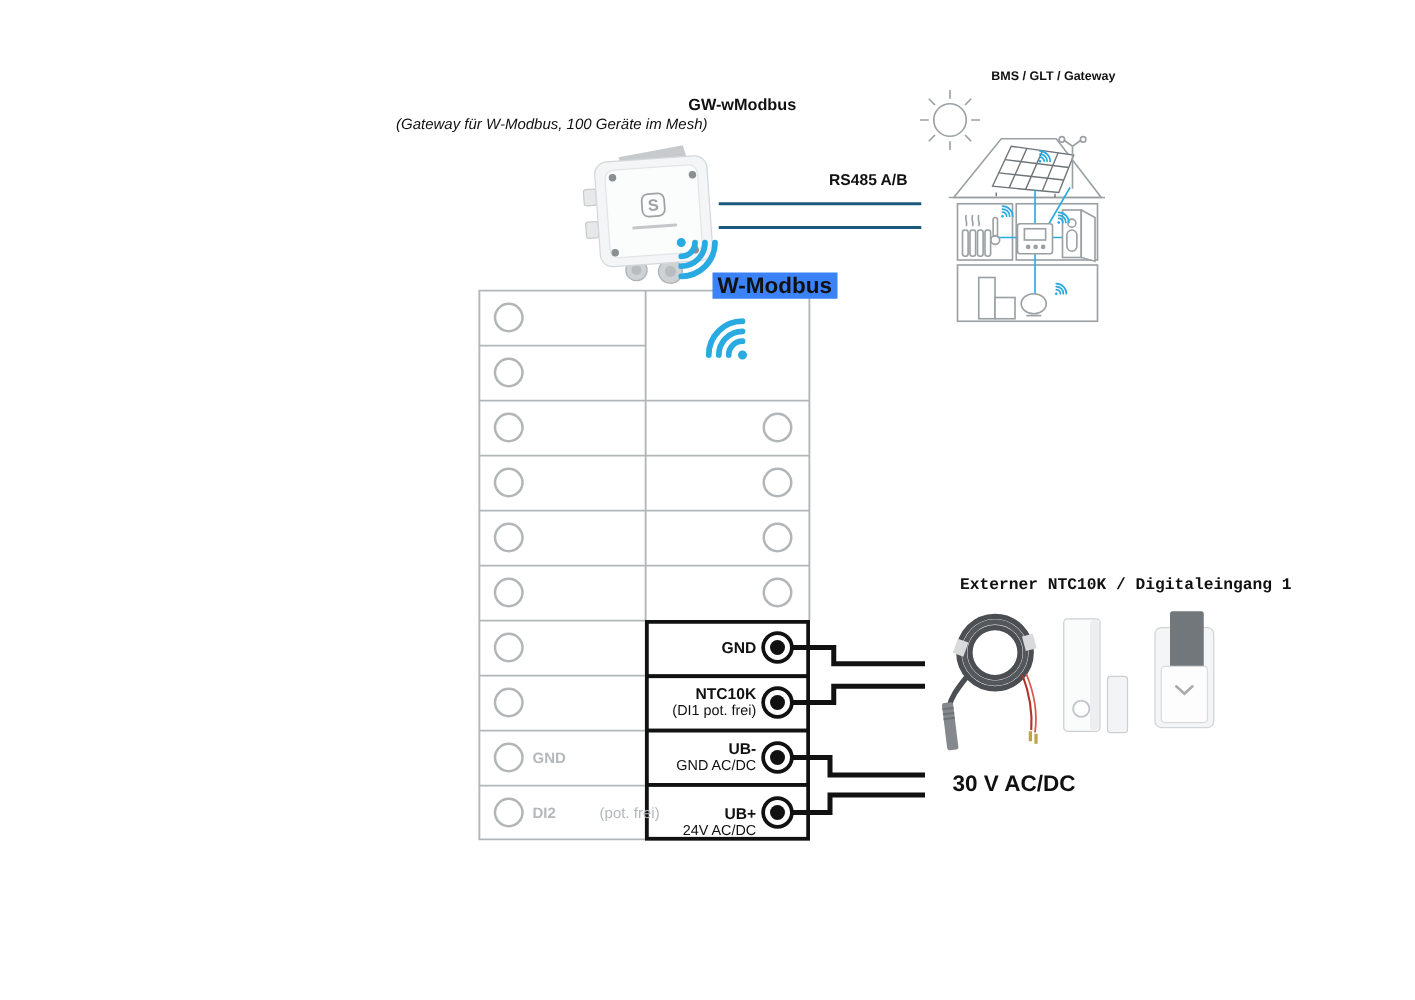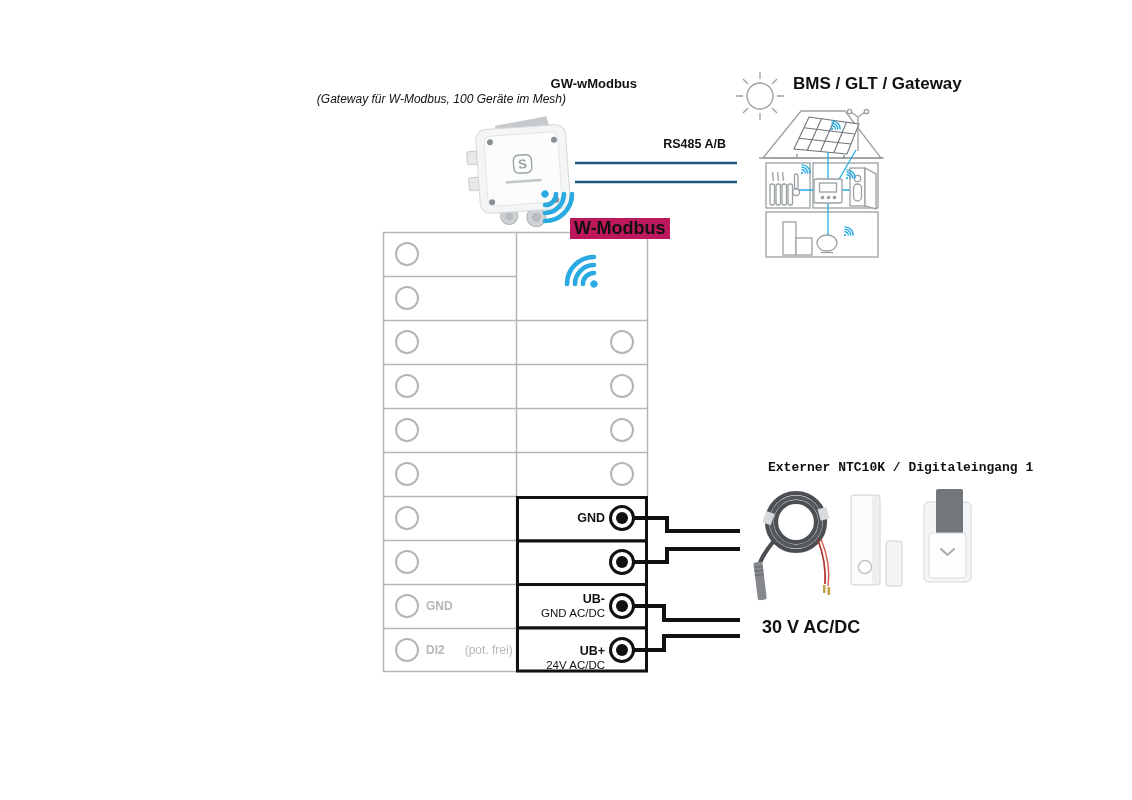--- a/index.html
+++ b/index.html
@@ -9,21 +9,21 @@
   .t{position:absolute;color:#111;white-space:nowrap;}
   .b{font-weight:bold;}
   .ctr{text-align:right;}
   .cell-label{position:absolute;display:flex;flex-direction:column;justify-content:center;
               align-items:flex-end;line-height:14px;}
   .cell-label .l1{font-weight:bold;font-size:12.5px;}
   .cell-label .l2{font-size:11.5px;}
   .gray-label{position:absolute;display:flex;align-items:center;color:#b5b8bb;font-size:12px;}
   .gray-label .gl1{font-weight:bold;}
   .gray-label .gl2{font-weight:normal;margin-left:20px;}
-  .wm-label{background:#be185d;padding:0 4px;}
+  .wm-label{background:#3b82f6;padding:0 4px;}
 </style>
 </head>
 <body>
 
 <div class="canvas">
 
   <svg class="layer" width="1132" height="800" viewBox="0 0 1132 800">
     <defs>
       <g id="wifi">
         <circle cx="0" cy="0" r="3.6" fill="currentColor" stroke="none"></circle>
@@ -217,40 +217,44 @@
       <rect x="929" y="533" width="37" height="45" rx="3" fill="#fdfdfe" stroke="#d8dbdd"></rect>
       <path d="M941,549 l6.5,6 l6.5,-6" fill="none" stroke="#a6abae" stroke-width="2" stroke-linecap="round"></path>
     </g>
   </svg>
 
   <div class="t b ctr" style="left:397px;top:76px;width:240px;font-size:13px;">GW-wModbus</div>
   <div class="t ctr" style="left:296px;top:92px;width:270px;font-size:12px;font-style:italic;">(Gateway für W-Modbus, 100 Geräte im Mesh)</div>
 
   <div class="t b ctr" style="left:586px;top:137px;width:140px;font-size:12.5px;">RS485 A/B</div>
 
-  <div class="t b" style="left:793px;top:74px;font-size:17px;">BMS / GLT / Gateway</div>
+  <div class="t b" style="left:793px;top:56px;font-size:10px;">BMS / GLT / Gateway</div>
 
   <div class="t b wm-label" style="left:570px;top:218px;font-size:18px;">W-Modbus</div>
 
   <div class="cell-label" style="left:519px;top:496px;width:86px;height:44px;">
     <span class="l1">GND</span>
+  </div>
+  <div class="cell-label" style="left:519px;top:540px;width:86px;height:44px;">
+    <span class="l1">NTC10K</span>
+    <span class="l2">(DI1 pot. frei)</span>
   </div>
   <div class="cell-label" style="left:519px;top:584px;width:86px;height:44px;">
     <span class="l1">UB-</span>
     <span class="l2">GND AC/DC</span>
   </div>
   <div class="cell-label" style="left:519px;top:628px;width:86px;height:60px;">
     <span class="l1">UB+</span>
     <span class="l2">24V AC/DC</span>
   </div>
 
   <div class="gray-label" style="left:426px;top:584px;height:44px;">
     <span class="gl1">GND</span>
   </div>
-  <div class="gray-label" style="left:426px;top:628px;height:44px;">
+  <div class="gray-label" style="left:426px;top:628px;height:44px;gap:15px;">
     <span class="gl1">DI2</span>
     <span class="gl2">(pot. frei)</span>
   </div>
 
   <div class="t b" style="left:768px;top:460px;font-size:13px;font-family:Liberation Mono, monospace;">Externer NTC10K / Digitaleingang 1</div>
   <div class="t b" style="left:762px;top:617px;font-size:18px;">30 V AC/DC</div>
 
 </div>
 
 </body></html>

